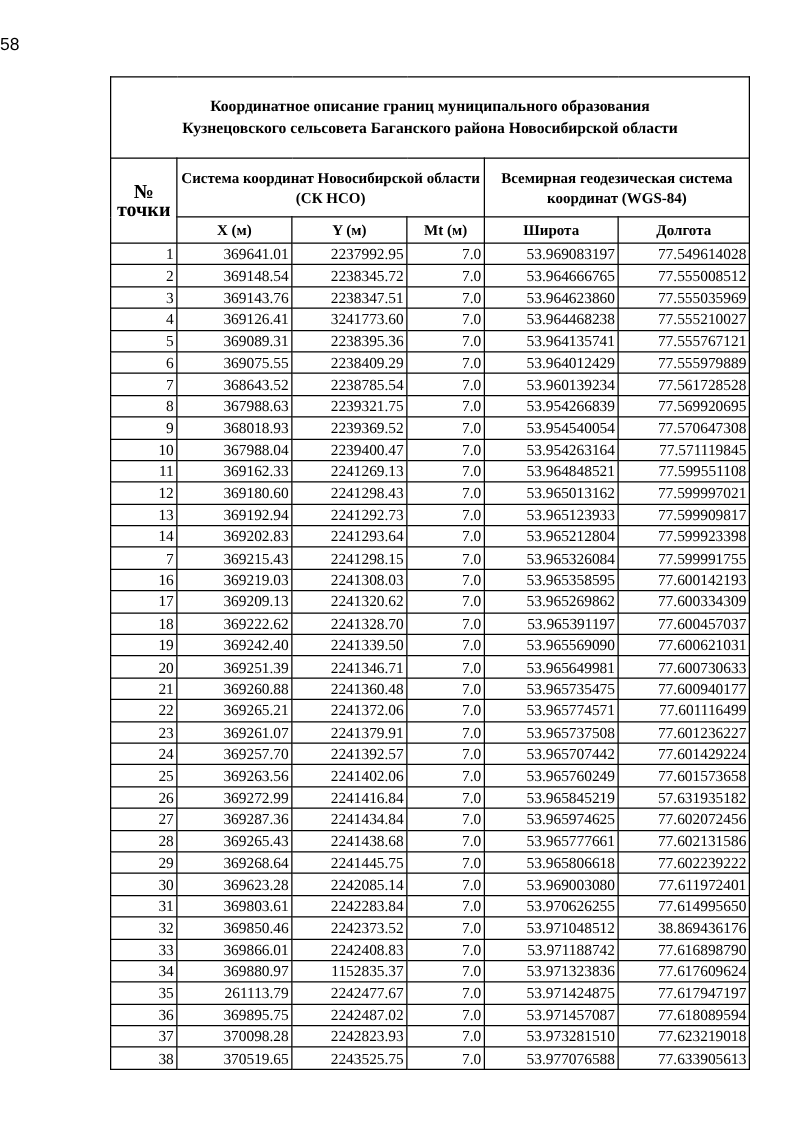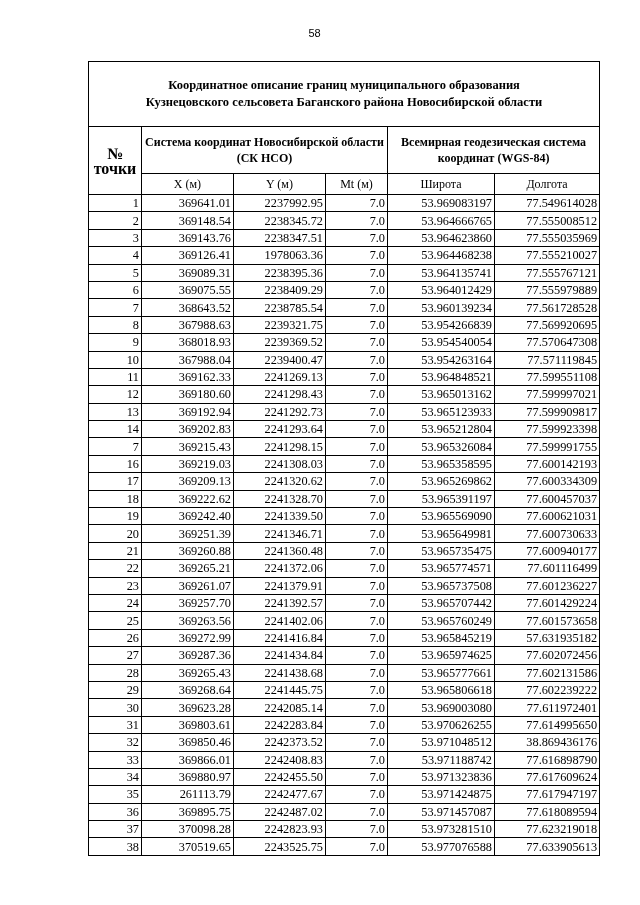--- a/index.html
+++ b/index.html
@@ -1,23 +1,23 @@
 <!DOCTYPE html>
 <html><head>
 <meta charset="utf-8">
 <style>
   html, body { margin:0; padding:0; background:#ffffff; }
   body { width:640px; height:905px; position:relative; overflow:hidden; font-family:"Liberation Serif", serif; color:#000; }
-  .page-num { position:absolute; top:27px; left:0; width:629px; text-align:center; font-family:"Liberation Sans", sans-serif; font-size:11px; }
+  .page-num { position:absolute; top:27px; left:0; width:629px; text-align:left; font-family:"Liberation Sans", sans-serif; font-size:14px; }
   table.coords { position:absolute; left:88px; top:61px; width:511px; border-collapse:collapse; table-layout:fixed; }
   table.coords td, table.coords th { border:1px solid #000; padding:0 2px; }
   .title-cell { height:64px; text-align:center; font-weight:bold; font-size:12.5px; line-height:17px; }
   .grp-head { height:46px; text-align:center; font-weight:bold; font-size:12px; line-height:16px; vertical-align:middle; }
   .num-head { text-align:center; font-weight:bold; font-size:16px; line-height:15px; }
-  .sub-head { height:20px; font-weight:normal; font-size:12px;margin-top:40px; }
+  .sub-head { height:20px; font-weight:bold; font-size:12px;margin-top:40px; }
   tbody td { height:16.4px; text-align:right; font-size:12.3px; line-height:16px; padding:0 2px 0 0; white-space:nowrap; }
 </style>
 </head>
 <body>
 
 <div class="page-num">58</div>
 
 <table class="coords">
   <colgroup>
     <col style="width:53px">
@@ -68,21 +68,21 @@
         <td>3</td>
         <td>369143.76</td>
         <td>2238347.51</td>
         <td>7.0</td>
         <td>53.964623860</td>
         <td>77.555035969</td>
       </tr>
       <tr>
         <td>4</td>
         <td>369126.41</td>
-        <td>1978063.36</td>
+        <td>3241773.60</td>
         <td>7.0</td>
         <td>53.964468238</td>
         <td>77.555210027</td>
       </tr>
       <tr>
         <td>5</td>
         <td>369089.31</td>
         <td>2238395.36</td>
         <td>7.0</td>
         <td>53.964135741</td>
@@ -308,21 +308,21 @@
         <td>33</td>
         <td>369866.01</td>
         <td>2242408.83</td>
         <td>7.0</td>
         <td>53.971188742</td>
         <td>77.616898790</td>
       </tr>
       <tr>
         <td>34</td>
         <td>369880.97</td>
-        <td>2242455.50</td>
+        <td>1152835.37</td>
         <td>7.0</td>
         <td>53.971323836</td>
         <td>77.617609624</td>
       </tr>
       <tr>
         <td>35</td>
         <td>261113.79</td>
         <td>2242477.67</td>
         <td>7.0</td>
         <td>53.971424875</td>

